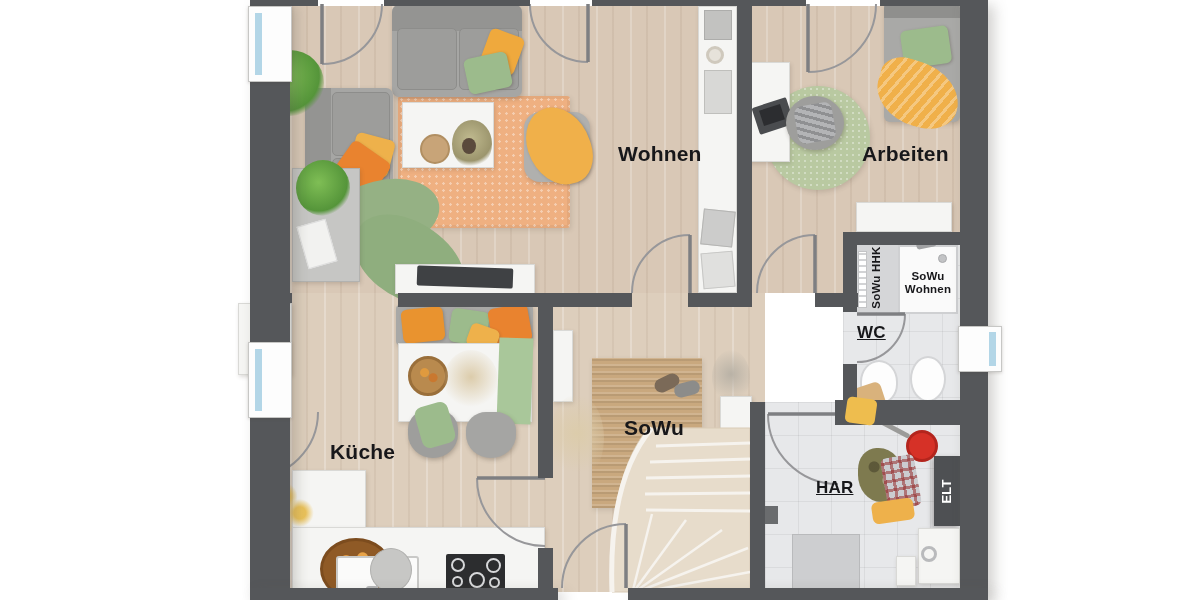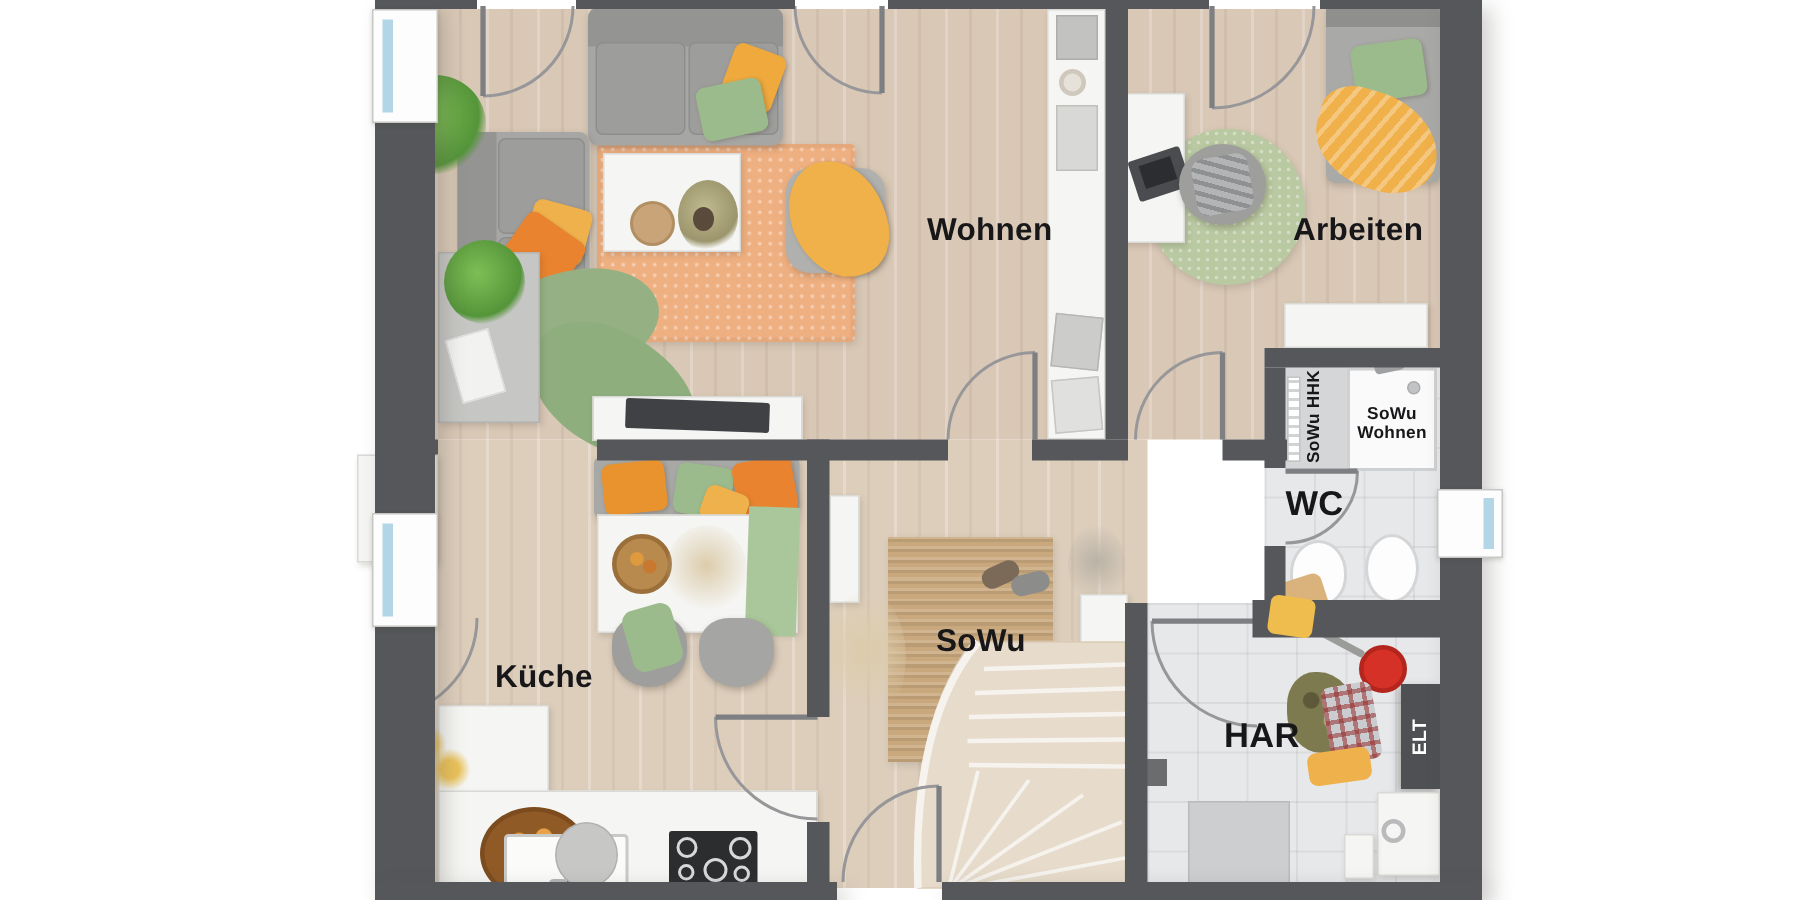--- a/index.html
+++ b/index.html
@@ -27,21 +27,21 @@
           background-image: radial-gradient(rgba(255,255,255,.38) 1px, transparent 1.5px); background-size:7px 7px;
           box-shadow: inset 0 0 0 3px rgba(0,0,0,.045), 1px 2px 5px rgba(70,60,50,.15); }
   .rug-round { border-radius:50%; background-color:#b9c9a1;
           background-image: radial-gradient(rgba(255,255,255,.35) 1px, transparent 1.5px); background-size:6px 6px;
           box-shadow: 1px 2px 5px rgba(70,60,50,.18); }
   .rug-jute { background-color:#c9a87e;
           background-image: repeating-linear-gradient(0deg, rgba(0,0,0,.08) 0 2px, rgba(255,255,255,.14) 2px 4px, rgba(0,0,0,0) 4px 7px);
           box-shadow: 1px 2px 5px rgba(70,60,50,.15); }
   .lbl { color:#17171a; font-weight:700; letter-spacing:.2px; }
   .lbl-big { font-size:21px; line-height:1; }
-  .lbl-xl  { font-size:23px; line-height:1; }
+  .lbl-xl  { font-size:17px; line-height:1;text-decoration:underline; }
   .lbl-sm  { font-size:11.5px; line-height:1.15; text-align:center; }
   .rot90 { transform: rotate(-90deg); }
   .win { background:#fdfdfd; border:1px solid #c7c7c5; box-shadow:0 1px 3px rgba(70,60,50,.2); }
   .glass { background:#b3d6e7; }
   .burner { position:absolute; border:2px solid #d7d8da; border-radius:50%; }
 </style>
 </head>
 <body>
 
 <div class="canvas">

